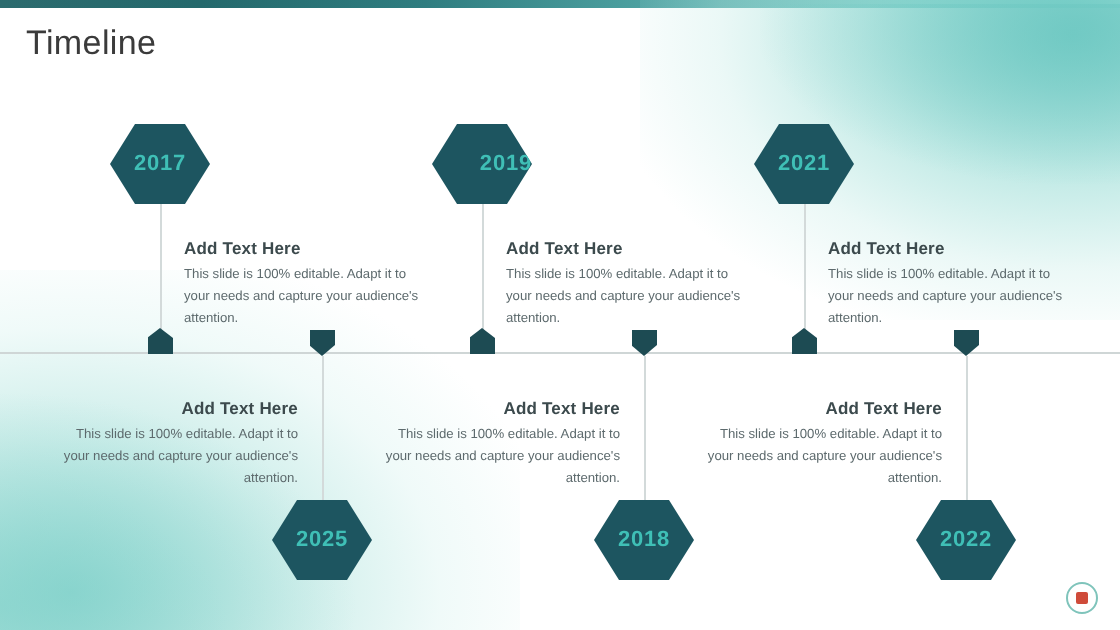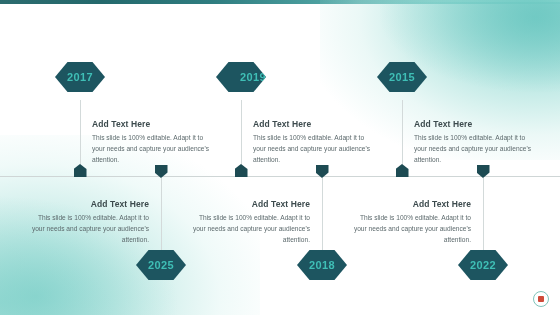--- a/index.html
+++ b/index.html
@@ -109,21 +109,21 @@
     width: 1px;
     background: #d3dada;
     margin-left: -0.5px;
   }
   .stem.top    { top: 100px; height: 66px; }
   .stem.bottom { top: 178px; height: 74px; }
 
   
   .hex {
     position: absolute;
-    width: 50px; height: 30px;
+    width: 50px; height: 40px;
     margin-left: -25px;
     background: #1d5560;
     clip-path: polygon(25% 0%, 75% 0%, 100% 50%, 75% 100%, 25% 100%, 0% 50%);
     display: flex;
     align-items: center;
     justify-content: center;
   }
   .hex-label {
     font-size: 11px;
     font-weight: 700;
@@ -178,20 +178,21 @@
 <body>
 
 <div class="slide">
 
   <div class="top-bar"></div>
   <div class="glow-tr"></div>
   <div class="glow-tr2"></div>
   <div class="glow-bl"></div>
   <div class="glow-bl2"></div>
 
+  <div class="title">Timeline</div>
 
   <div class="axis"></div>
 
   <div id="events-layer">
       <div class="stem top" style="left: 80px;"></div>
       <div class="marker up" style="left: 80px;"></div>
       <div class="hex top" style="left: 80px;">
         <span class="hex-label">2017</span>
       </div>
       <div class="tblock top left-align" style="left: 92px;">
@@ -221,21 +222,21 @@
       <div class="hex bottom" style="left: 322px;">
         <span class="hex-label">2018</span>
       </div>
       <div class="tblock bottom right-align" style="left: 192px;">
         <div class="t-head">Add Text Here</div>
         <div class="t-body">This slide is 100% editable. Adapt it to your needs and capture your audience's attention.</div>
       </div>
       <div class="stem top" style="left: 402px;"></div>
       <div class="marker up" style="left: 402px;"></div>
       <div class="hex top" style="left: 402px;">
-        <span class="hex-label">2015</span>
+        <span class="hex-label">2021</span>
       </div>
       <div class="tblock top left-align" style="left: 414px;">
         <div class="t-head">Add Text Here</div>
         <div class="t-body">This slide is 100% editable. Adapt it to your needs and capture your audience's attention.</div>
       </div>
       <div class="stem bottom" style="left: 483px;"></div>
       <div class="marker down" style="left: 483px;"></div>
       <div class="hex bottom" style="left: 483px; justify-content: center;">
         <span class="hex-label">2022</span>
       </div>

